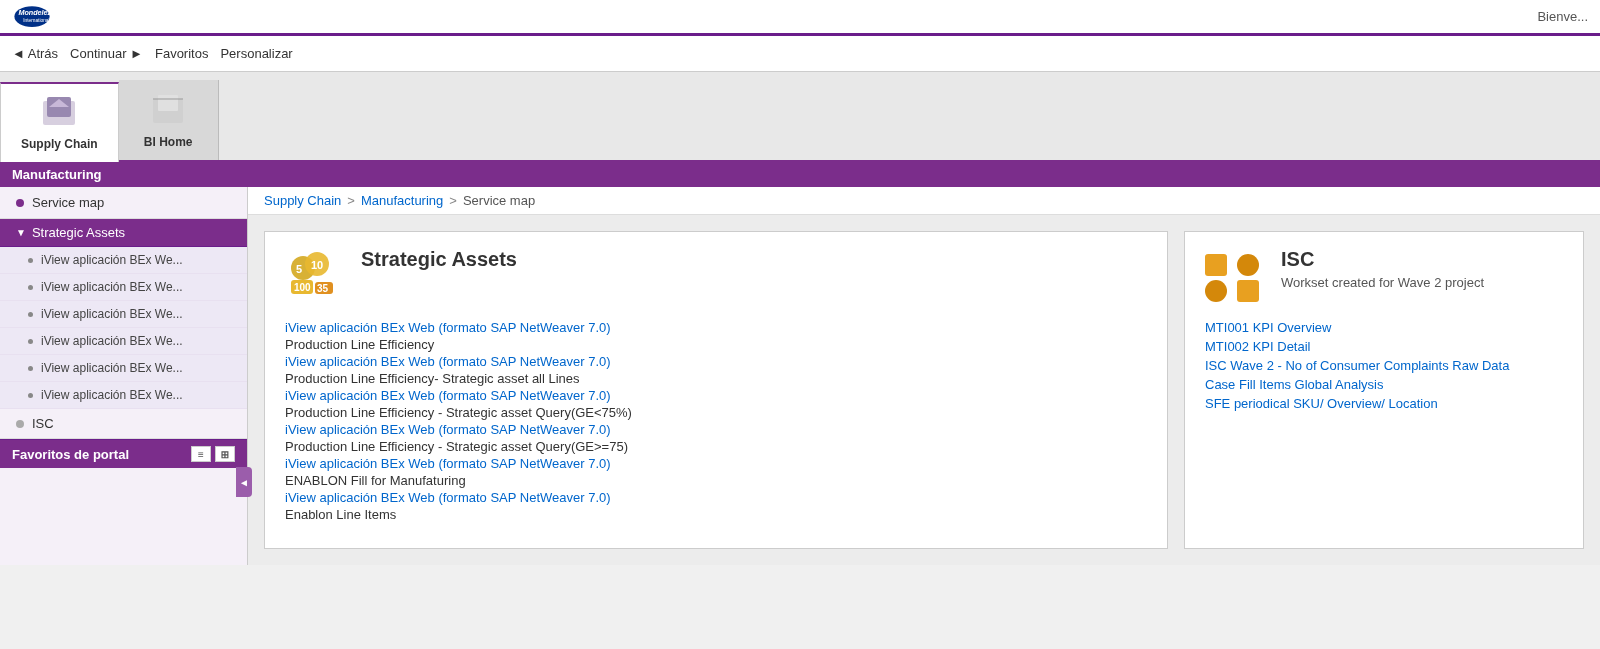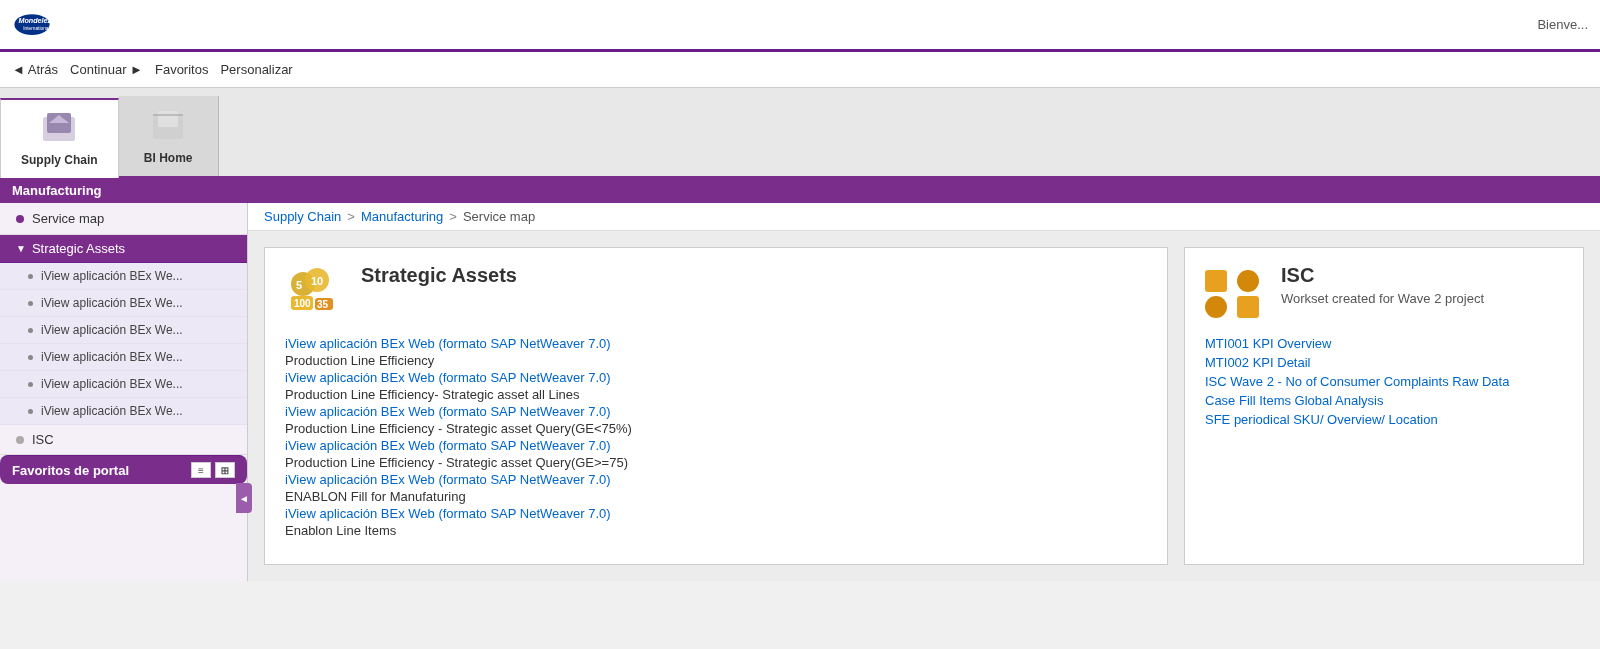--- a/index.html
+++ b/index.html
@@ -5,21 +5,21 @@
     * { margin: 0; padding: 0; box-sizing: border-box; }
     body { font-family: Arial, sans-serif; font-size: 13px; background: #f0f0f0; width: 1600px; overflow-x: hidden; }
 
     
     #top-bar {
       background: white;
       border-bottom: 3px solid #6a1c8a;
       display: flex;
       align-items: center;
       padding: 6px 12px;
-      height: 52px;
+      height: 36px;
       gap: 44px;
     }
     #logo {
       display: flex;
       align-items: center;
     }
     .logo-icon {
       width: 40px;
       height: 30px;
       margin-right: 4px;
@@ -165,21 +165,20 @@
     #sidebar-bottom {
       background: #7b2d8b;
       color: white;
       padding: 6px 12px;
       display: flex;
       align-items: center;
       font-size: 13px;
       font-weight: bold;
       cursor: pointer;
       border-top: 1px solid #6a1c8a;
-      border-radius: 8px;
     }
     .sidebar-bottom-icons {
       margin-left: auto;
       display: flex;
       gap: 4px;
     }
     .sb-icon {
       width: 20px;
       height: 16px;
       background: #fff;

